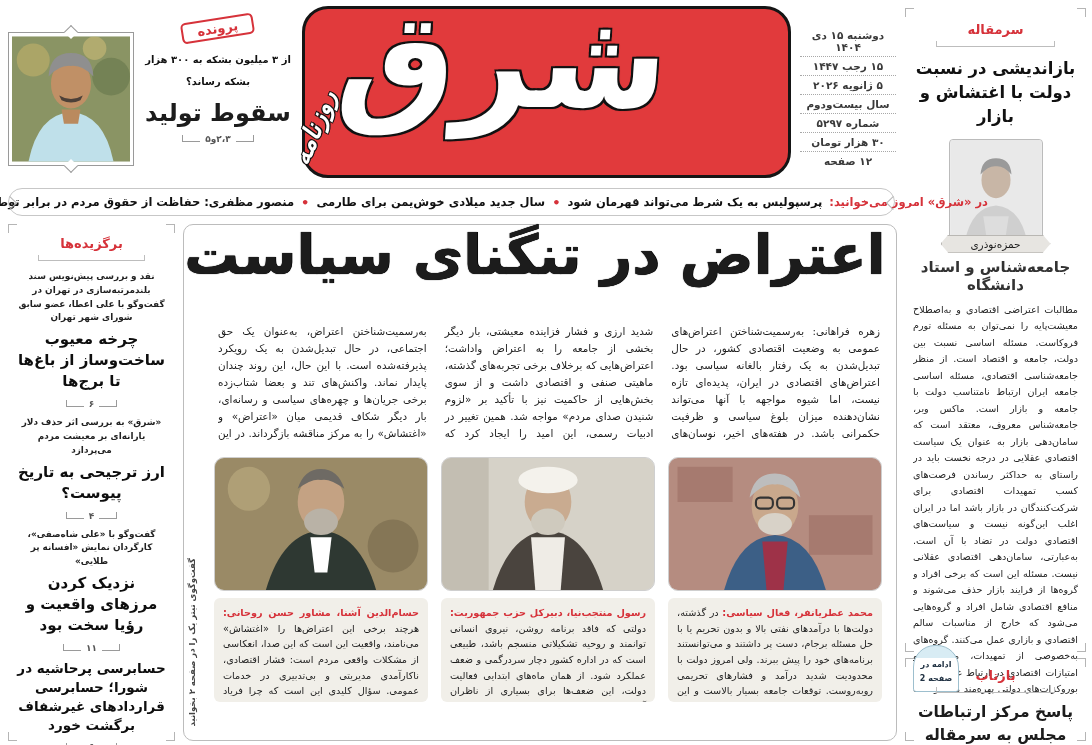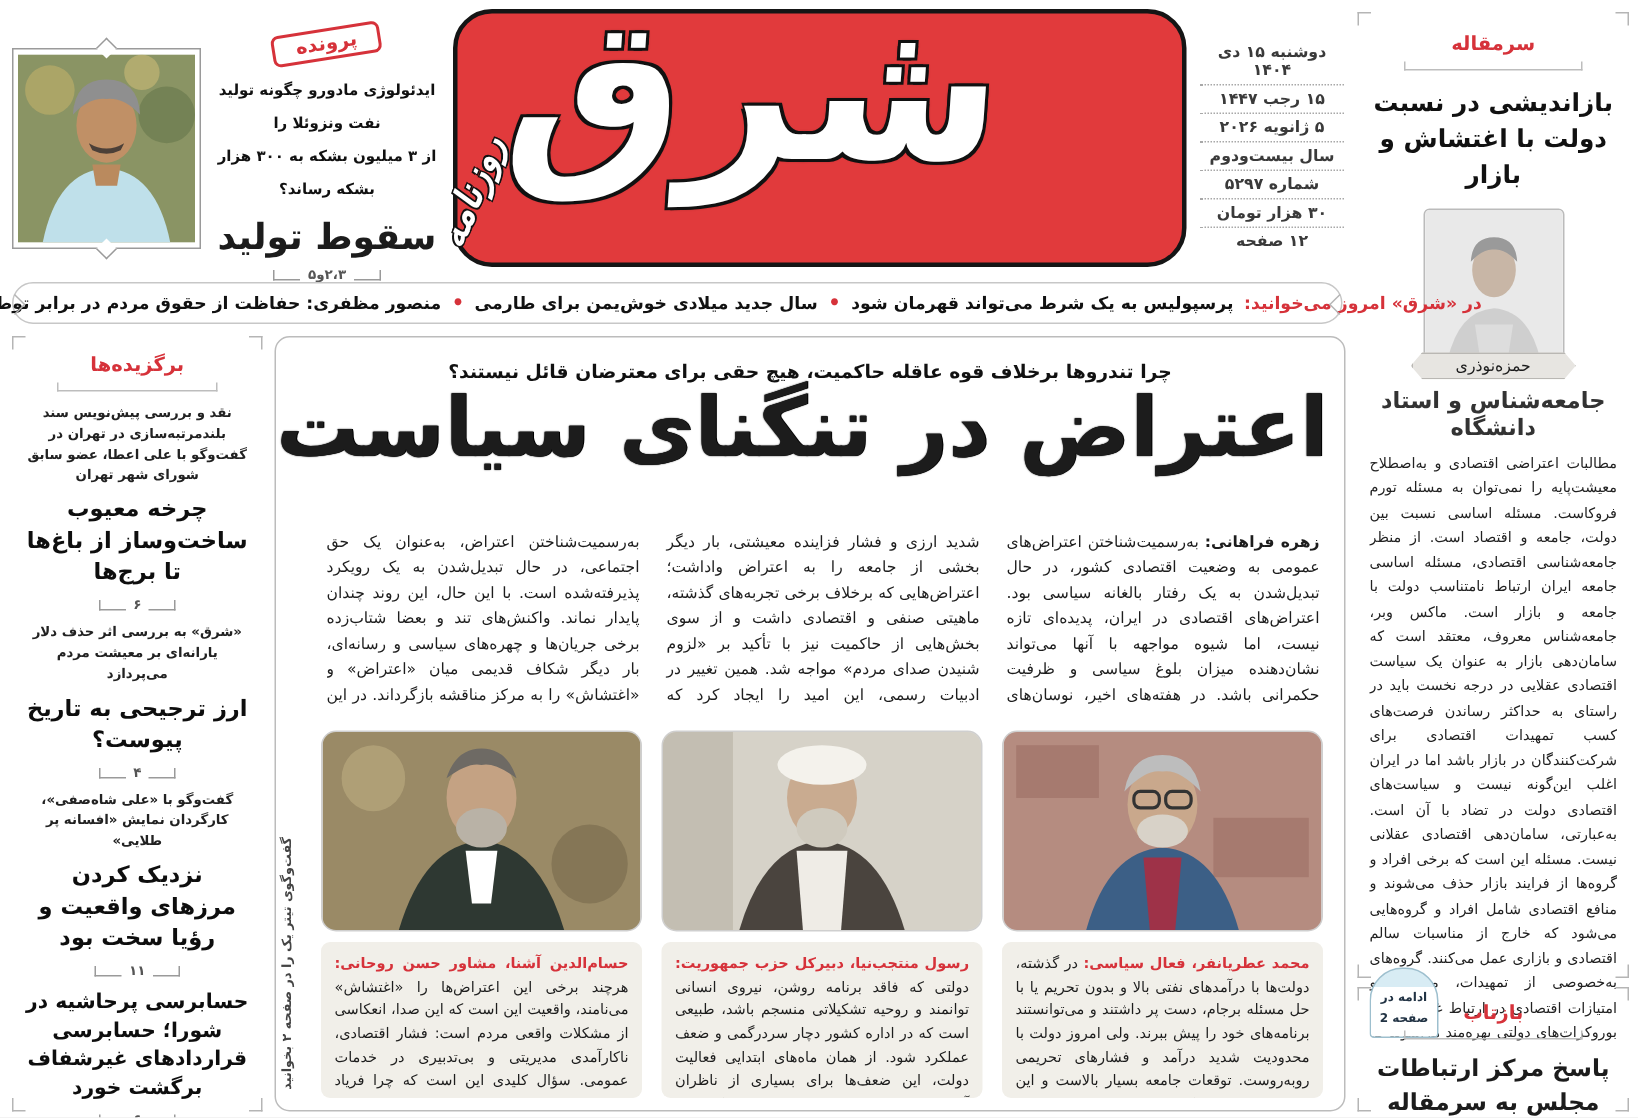--- a/index.html
+++ b/index.html
@@ -79,21 +79,21 @@
   .sb-head{font-size:15px;font-weight:bold;line-height:1.4;margin-top:4px;color:#0e0e0e;}
   .sb-head.small{font-size:13.5px;}
   
   #mainbox{position:absolute;left:183px;top:224px;width:714px;height:517px;border:1px solid #bcbcbc;border-radius:10px;
         box-sizing:border-box;background:#fff;}
   .kicker{margin-top:15px;text-align:center;font-size:12.5px;font-weight:bold;color:#111;}
   .main-headline{text-align:left;font-size:55px;font-weight:bold;line-height:1.12;margin-top:0;
         text-shadow:0 0 1px #000, 0.6px 0 0 #000;}
   .intro{margin:8px 16px 0 34px;height:124px;overflow:hidden;column-count:3;column-gap:18px;
         font-size:10.4px;line-height:1.62;text-align:justify;color:#1d1d1d;}
-  .intro .byline{font-weight:bold;}
+  .intro .byline{font-weight:normal;}
   .photo-row{display:flex;gap:13px;margin:10px 14px 0 30px;}
   .quote-photo{flex:1;height:132px;border-radius:10px;overflow:hidden;border:1px solid #cfcfcf;background:#ddd;}
   .quote-photo svg{width:100%;height:100%;display:block;}
   .caption-row{display:flex;gap:13px;margin:7px 14px 0 30px;}
   .caption{flex:1;background:#f1efe9;border-radius:6px;padding:7px 9px;font-size:9.7px;line-height:1.6;
         text-align:justify;height:104px;overflow:hidden;box-sizing:border-box;color:#1d1d1d;}
   .q-name{color:#d6323a;font-weight:bold;margin-top:42px;}
   .vside{position:absolute;left:3px;bottom:14px;writing-mode:vertical-rl;transform:rotate(180deg);
         font-size:8.5px;font-weight:bold;color:#444;}
 </style>
@@ -113,21 +113,20 @@
     <div class="dl-row">۵ ژانویه ۲۰۲۶</div>
     <div class="dl-row">سال بیست‌ودوم</div>
     <div class="dl-row">شماره ۵۲۹۷</div>
     <div class="dl-row">۳۰ هزار تومان</div>
     <div class="dl-row">۱۲ صفحه</div>
   </div>
 
   <div id="maduro">
     <div class="maduro-text">
       <span class="stamp">پرونده</span>
-      <div class="maduro-lede">ایدئولوژی مادورو چگونه تولید نفت ونزوئلا را</div>
       <div class="maduro-lede">از ۳ میلیون بشکه به ۳۰۰ هزار بشکه رساند؟</div>
       <div class="maduro-head">سقوط تولید</div>
       <div class="pmark">
         <i class="pm-end pm-l"></i>
           <b>۲،۳و۵</b>
           <i class="pm-end pm-r"></i>
       </div>
     </div>
     <figure class="maduro-photo" style="margin:26px 0 0;">
       <svg viewBox="0 0 100 106">
@@ -219,21 +218,20 @@
       <div class="pmark">
         <i class="pm-end pm-l"></i>
           <b>۶</b>
           <i class="pm-end pm-r"></i>
       </div>
     </div>
 
   </aside>
 
   <main id="mainbox">
-    <div class="kicker">چرا تندروها برخلاف قوه عاقله حاکمیت، هیچ حقی برای معترضان قائل نیستند؟</div>
     <h1 class="main-headline">اعتراض در تنگنای سیاست</h1>
 
     <div class="intro">
       <span class="byline">زهره فراهانی:</span>
       <span>به‌رسمیت‌شناختن اعتراض‌های عمومی به وضعیت اقتصادی کشور، در حال تبدیل‌شدن به یک رفتار بالغانه سیاسی بود. اعتراض‌های اقتصادی در ایران، پدیده‌ای تازه نیست، اما شیوه مواجهه با آنها می‌تواند نشان‌دهنده میزان بلوغ سیاسی و ظرفیت حکمرانی باشد. در هفته‌های اخیر، نوسان‌های شدید ارزی و فشار فزاینده معیشتی، بار دیگر بخشی از جامعه را به اعتراض واداشت؛ اعتراض‌هایی که برخلاف برخی تجربه‌های گذشته، ماهیتی صنفی و اقتصادی داشت و از سوی بخش‌هایی از حاکمیت نیز با تأکید بر «لزوم شنیدن صدای مردم» مواجه شد. همین تغییر در ادبیات رسمی، این امید را ایجاد کرد که به‌رسمیت‌شناختن اعتراض، به‌عنوان یک حق اجتماعی، در حال تبدیل‌شدن به یک رویکرد پذیرفته‌شده است. با این حال، این روند چندان پایدار نماند. واکنش‌های تند و بعضا شتاب‌زده برخی جریان‌ها و چهره‌های سیاسی و رسانه‌ای، بار دیگر شکاف قدیمی میان «اعتراض» و «اغتشاش» را به مرکز مناقشه بازگرداند. در این میان، پرسش اصلی نه صرفا درباره منشا اعتراض‌هاست، بلکه درباره نحوه مواجهه با آنهاست؛ آیا اعتراض اقتصادی شهروندان باید به‌عنوان یک مطالبه مشروع شنیده شود یا همچنان با عینک بدبینی سیاسی و اتهام‌زنی نگریسته خواهد شد؟ این گزارش، با مرور واکنش‌های سیاسی و رسانه‌ای به اعتراض‌های اخیر و گفت‌وگو با محمد عطریانفر، حسام‌الدین آشنا و رسول منتجب‌نیا، فعال و تحلیلگر سیاسی، تلاش می‌کند به این پرسش بپردازد که چرا هنوز بر سر «رسمیت اعتراض»، اجماعی شکل نگرفته و چرا در شرایطی که جامعه با فشارهای اقتصادی و روانی انباشته روبه‌رو است، برخی جریان‌ها به جای تمرکز بر راه‌حل‌های عملی، ترجیح می‌دهند اعتراض مردم را در چارچوب نزاع‌های جناحی تفسیر کنند.</span>
     </div>
 
     <div class="photo-row">
       <figure class="quote-photo" style="margin:0;">
         <svg viewBox="0 0 100 60" preserveAspectRatio="none">

